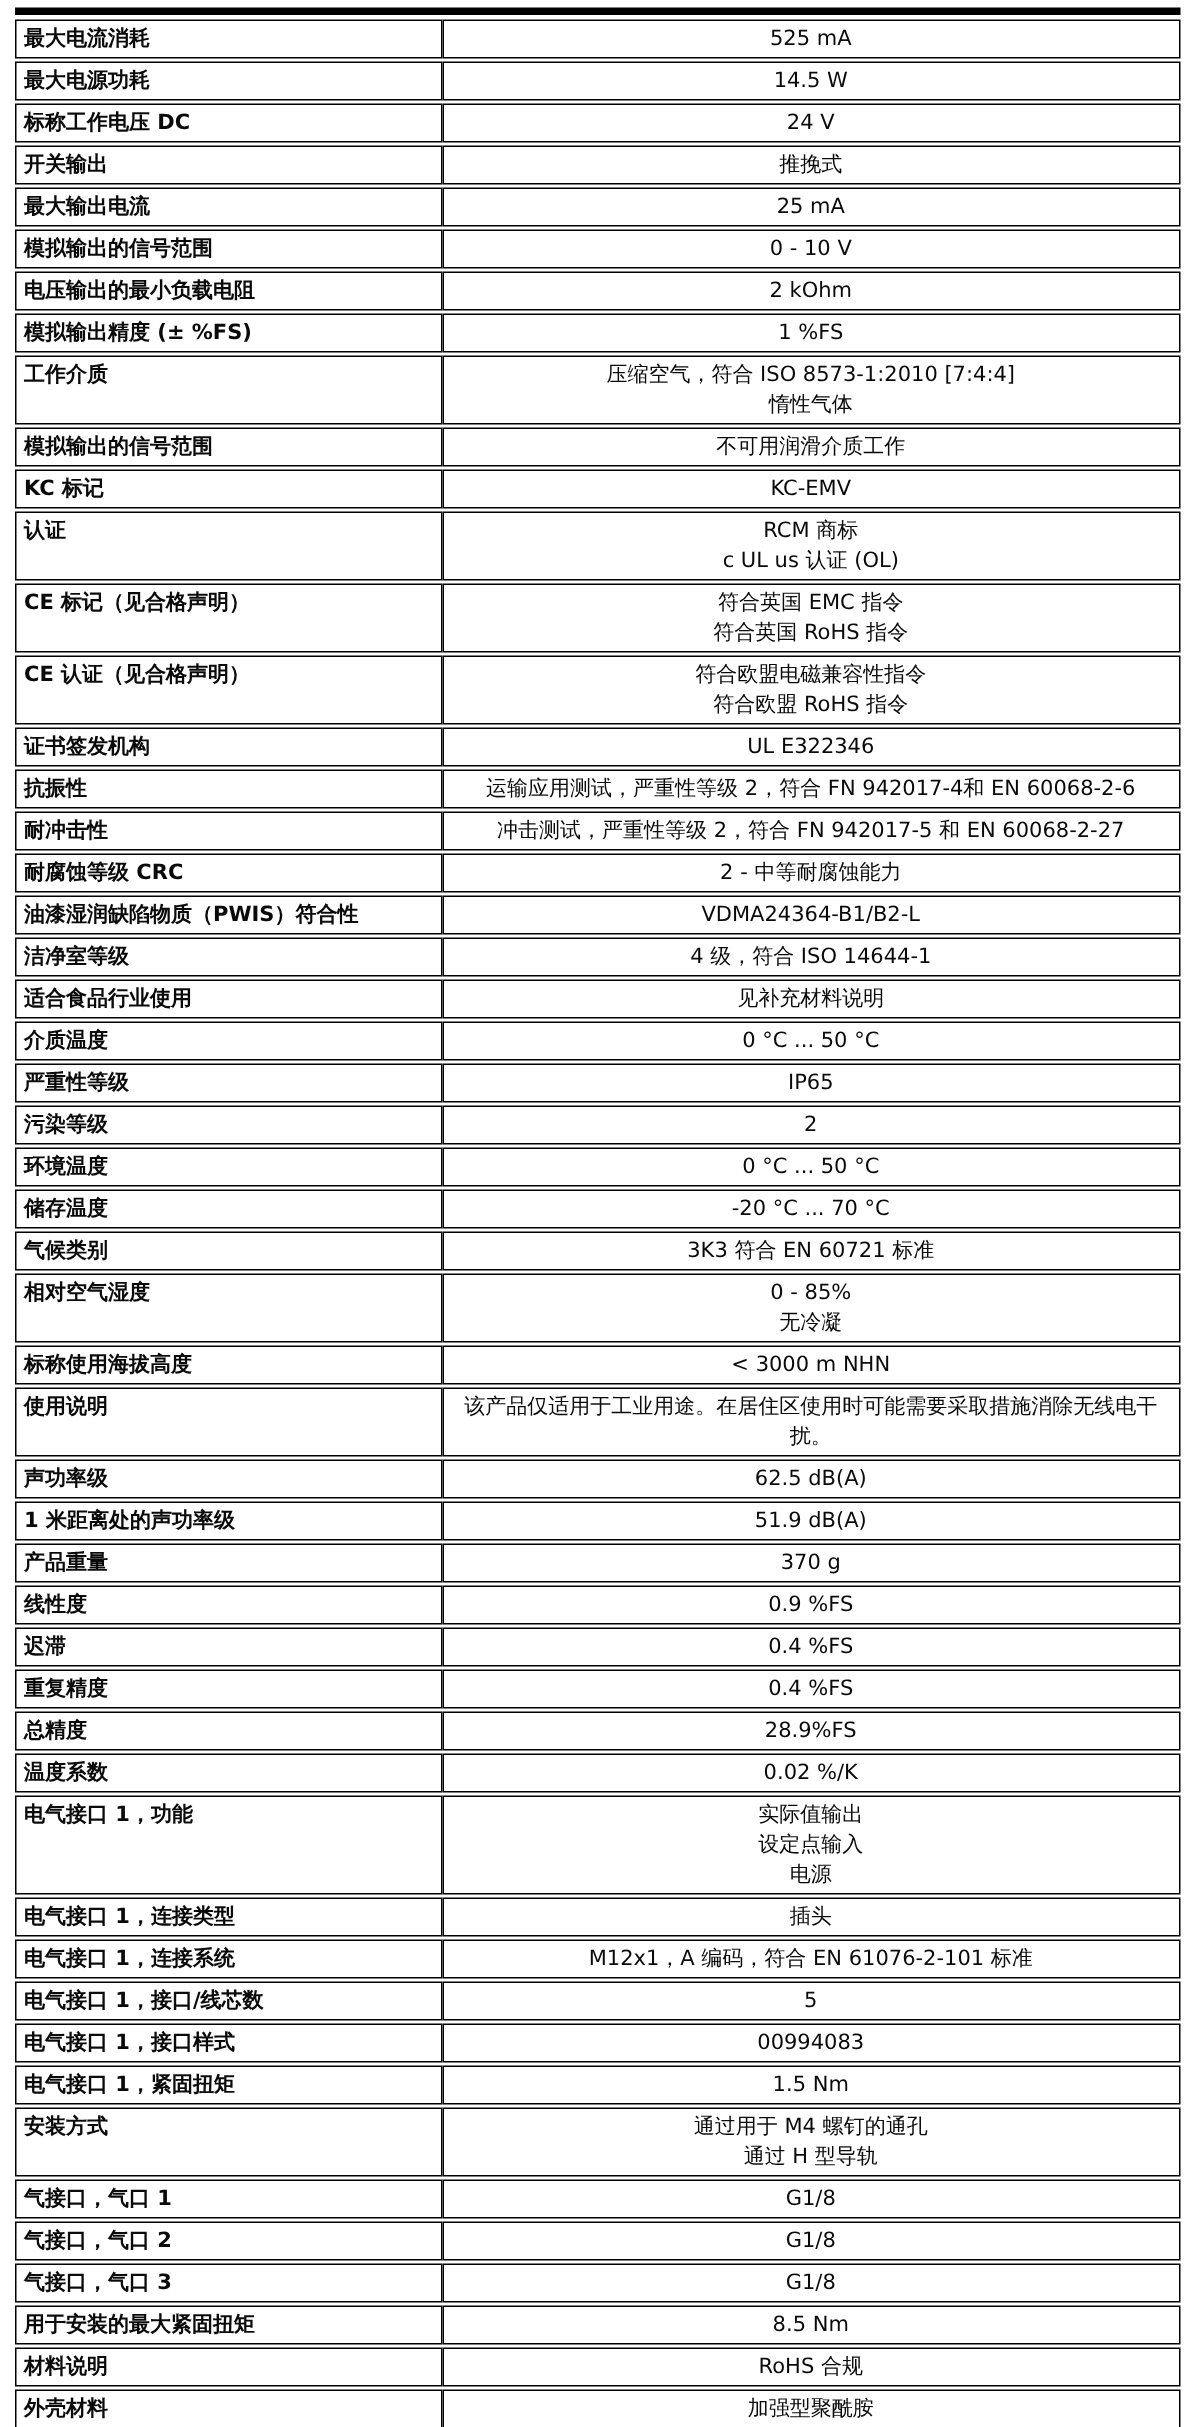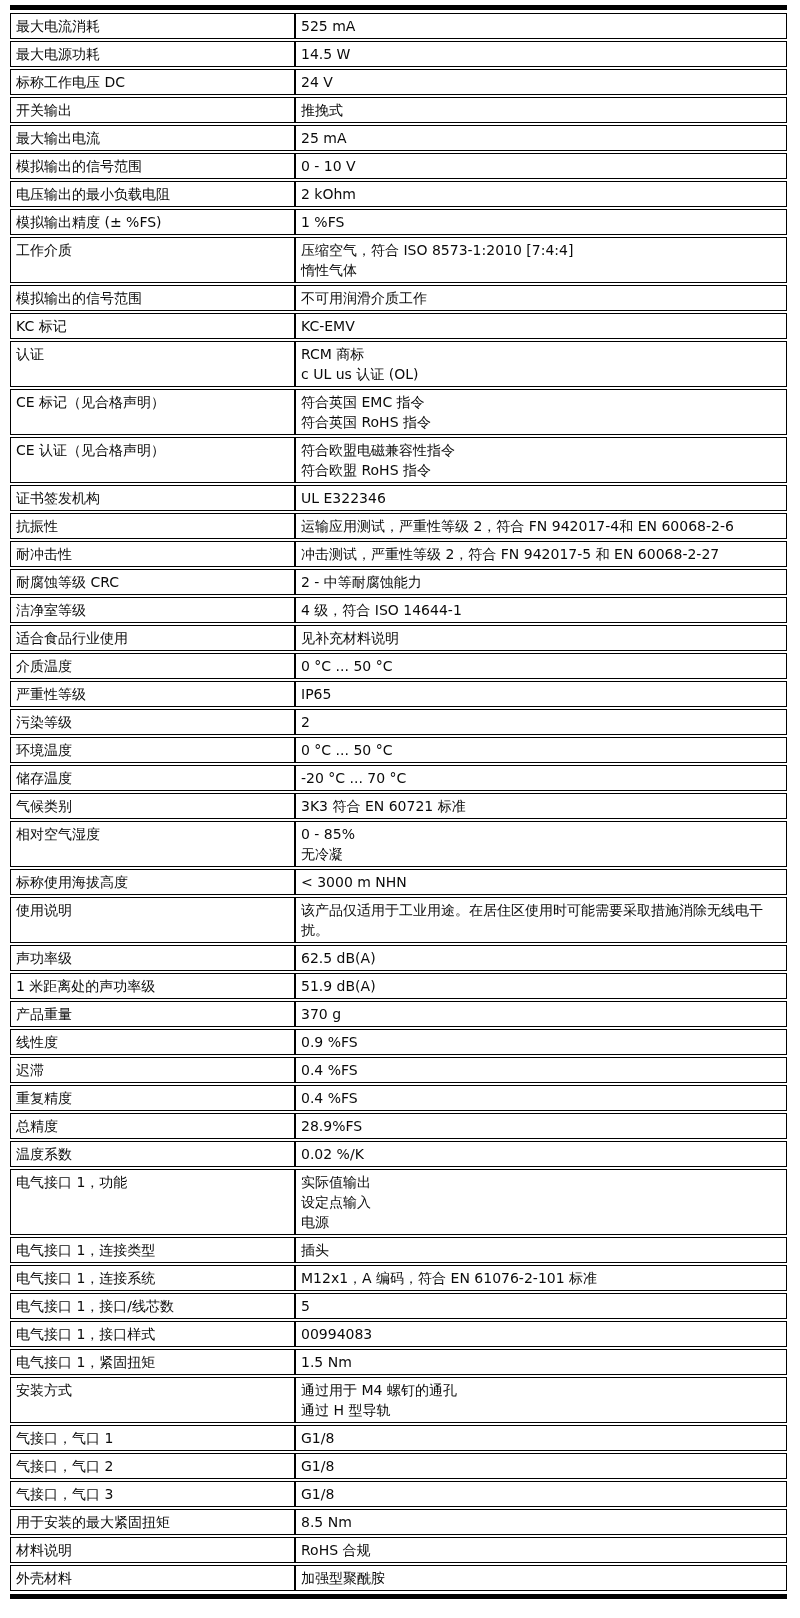--- a/index.html
+++ b/index.html
@@ -31,24 +31,25 @@
     border: 1px solid #000;
     background: #fff;
     font-size: 14px;
     line-height: 20px;
     padding: 2px 6px 2px 5px;
     vertical-align: top;
     word-break: break-word;
   }
   td.spec-label {
     width: 272px;
-    font-weight: normal;
+    font-weight: bold;
   }
   td.spec-value {
     white-space: pre-line;
+    text-align: center;
   }
 </style>
 </head>
 <body>
 
 <div class="spec-table-wrap">
   <table class="spec-table">
     <tbody id="spec-body">
         <tr>
           <td class="spec-label">最大电流消耗</td>
@@ -120,20 +121,24 @@
         </tr>
         <tr>
           <td class="spec-label">耐冲击性</td>
           <td class="spec-value">冲击测试，严重性等级 2，符合 FN 942017-5 和 EN 60068-2-27</td>
         </tr>
         <tr>
           <td class="spec-label">耐腐蚀等级 CRC</td>
           <td class="spec-value">2 - 中等耐腐蚀能力</td>
         </tr>
         <tr>
+          <td class="spec-label">油漆湿润缺陷物质（PWIS）符合性</td>
+          <td class="spec-value">VDMA24364-B1/B2-L</td>
+        </tr>
+        <tr>
           <td class="spec-label">洁净室等级</td>
           <td class="spec-value">4 级，符合 ISO 14644-1</td>
         </tr>
         <tr>
           <td class="spec-label">适合食品行业使用</td>
           <td class="spec-value">见补充材料说明</td>
         </tr>
         <tr>
           <td class="spec-label">介质温度</td>
           <td class="spec-value">0 °C ... 50 °C</td>

